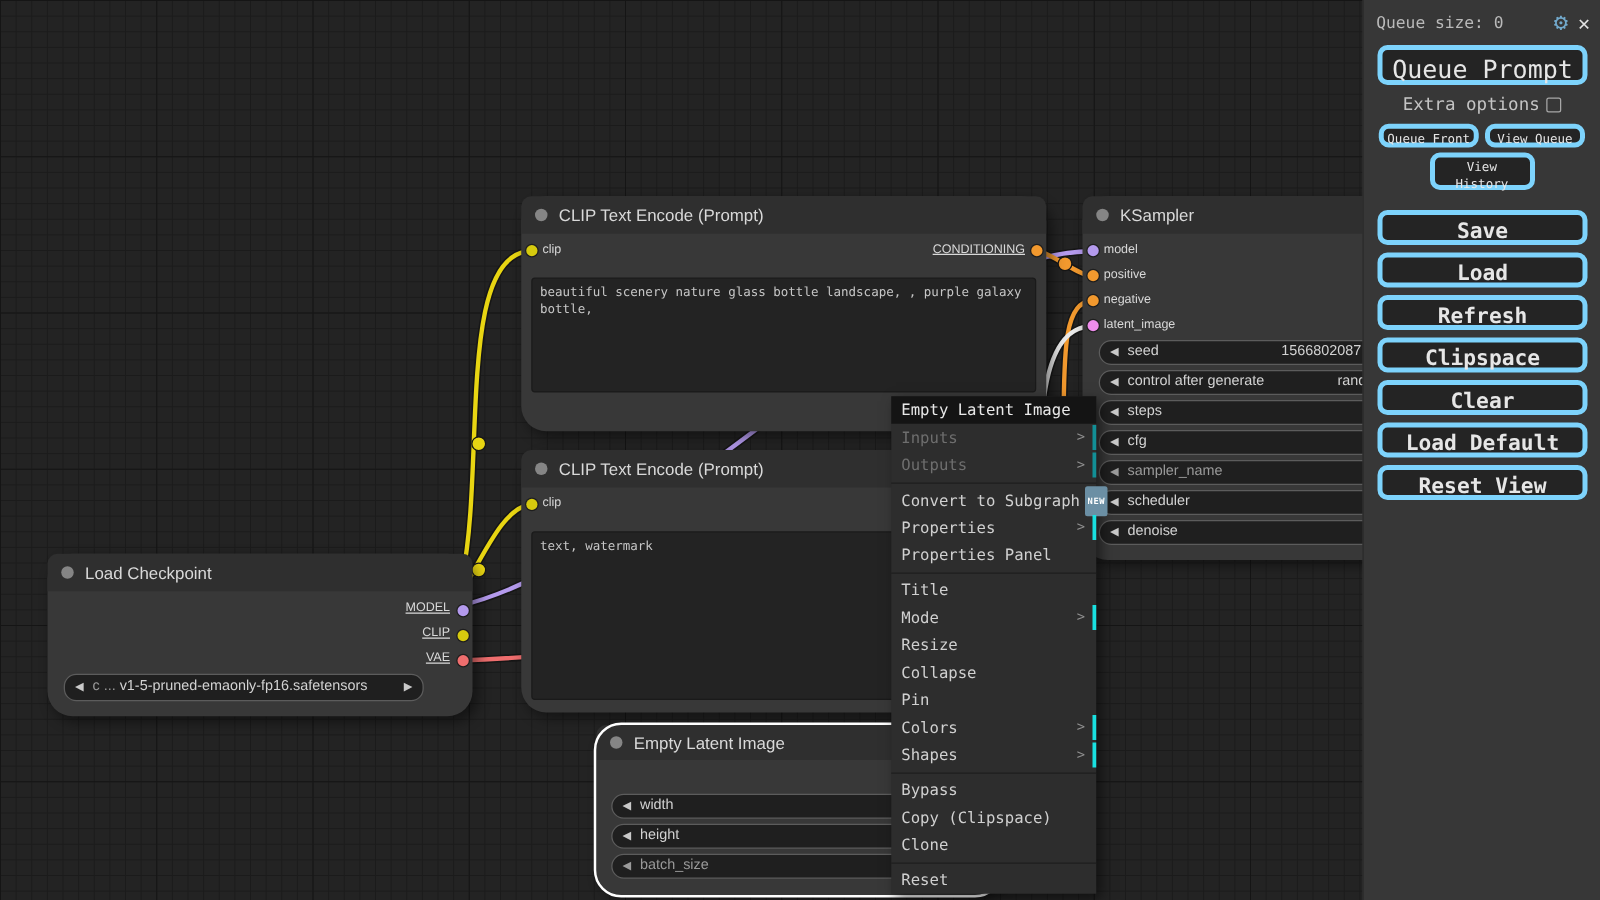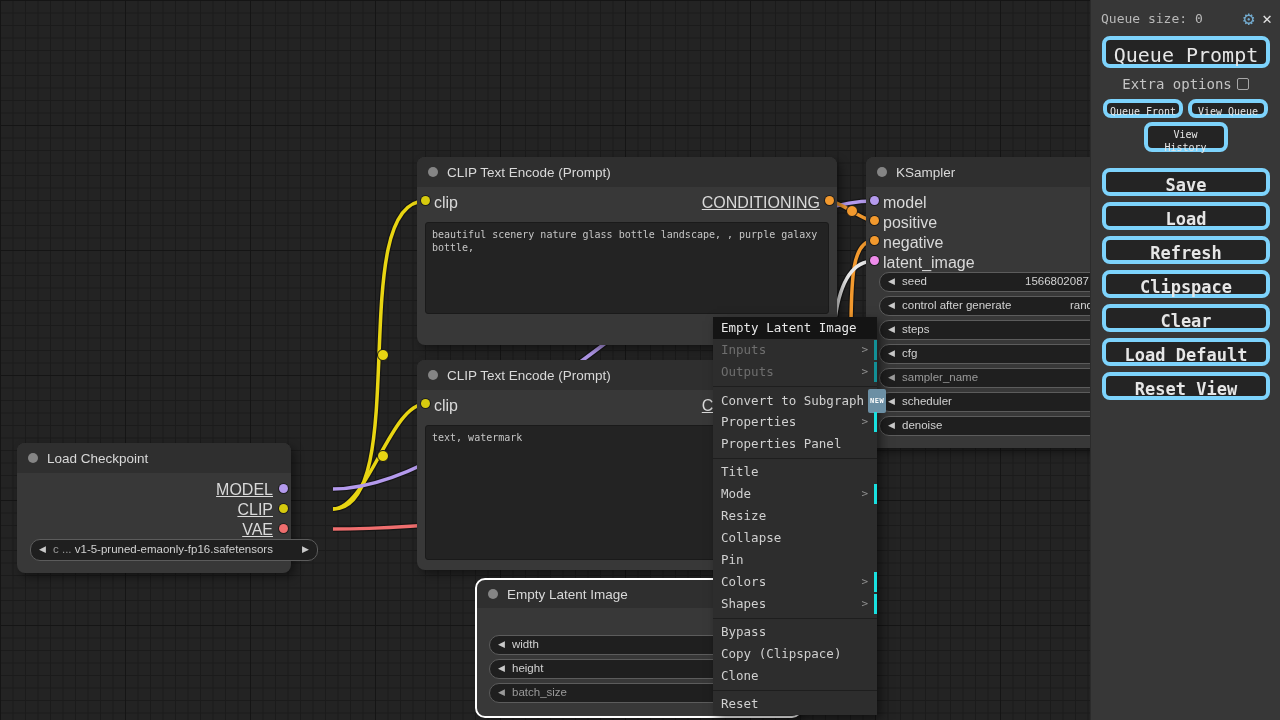--- a/index.html
+++ b/index.html
@@ -10,28 +10,28 @@
   #canvas { position:absolute; inset:0; background-color:#232323;
     background-image:
       linear-gradient(#151515 1px, transparent 1px),
       linear-gradient(90deg,#151515 1px, transparent 1px),
       linear-gradient(#1b1b1b 1px, transparent 1px),
       linear-gradient(90deg,#1b1b1b 1px, transparent 1px);
     background-size:125px 125px,125px 125px,12.5px 12.5px,12.5px 12.5px; z-index:0; }
   #wires { position:absolute; left:0; top:0; z-index:1; pointer-events:none; }
 
   
-  .node { position:absolute; background:#383838; border-radius:8px; z-index:2;
+  .node { position:absolute; background:#383838; border-radius:20px; z-index:2;
     box-shadow:4px 4px 10px rgba(0,0,0,.45); color:#d6d6d6; }
   .node-title { height:30px; display:flex; align-items:center; gap:9px; padding-left:11px;
     background:#2f2f2f; border-radius:8px 8px 0 0; font-size:13.5px; color:#d9d9d9; }
   .title-dot { width:10px; height:10px; border-radius:50%; background:#858585; flex:0 0 auto; }
   .port { position:absolute; width:9px; height:9px; border-radius:50%;
     box-shadow:0 0 0 1px rgba(0,0,0,.45); }
-  .io-label { position:absolute; font-size:16px; color:#d9d9d9; white-space:nowrap; }
+  .io-label { position:absolute; font-size:10px; color:#d9d9d9; white-space:nowrap; }
   .io-label.right { text-align:right;text-decoration:underline; }
   .node-text { position:absolute; background:#232323; border:1px solid #1a1a1a; border-radius:3px;
     font-family:"DejaVu Sans Mono", monospace; font-size:10px; line-height:13px; color:#c6c6c6;
     padding:5px 6px; overflow:hidden; white-space:pre-wrap; }
   .widget { position:absolute; height:20px; background:#1f1f1f; border:1px solid #5c5c5c;
     border-radius:10px; font-size:11.5px; color:#d2d2d2; overflow:hidden; }
   .widget .w-arrow-l { position:absolute; left:8px; top:3px; font-size:9px; color:#c9c9c9; }
   .widget .w-arrow-r { position:absolute; right:8px; top:3px; font-size:9px; color:#c9c9c9; }
   .widget .w-label { position:absolute; left:22px; top:2px; white-space:nowrap; }
   .widget .w-value { position:absolute; top:2px; white-space:nowrap; }
@@ -171,21 +171,21 @@
   <div class="widget" style="left:13px; top:235px; width:272px;">
     <span class="w-arrow-l">◀</span>
     <span class="w-label">scheduler</span>
   </div>
   <div class="widget" style="left:13px; top:259px; width:272px;">
     <span class="w-arrow-l">◀</span>
     <span class="w-label">denoise</span>
   </div>
 </div>
 
-<div class="node" style="left:17px; top:443px; width:274px; height:130px;">
+<div class="node" style="left:38px; top:443px; width:340px; height:130px;">
   <div class="node-title">
     <span class="title-dot"></span>
     <span>Load Checkpoint</span>
   </div>
   <span class="io-label right" style="right:18px; top:38px;">MODEL</span>
   <span class="port" style="right:3px; top:41px; background:#b49aed;"></span>
   <span class="io-label right" style="right:18px; top:58px;">CLIP</span>
   <span class="port" style="right:3px; top:61px; background:#d6ca0e;"></span>
   <span class="io-label right" style="right:18px; top:78px;">VAE</span>
   <span class="port" style="right:3px; top:81px; background:#ef6e6e;"></span>

